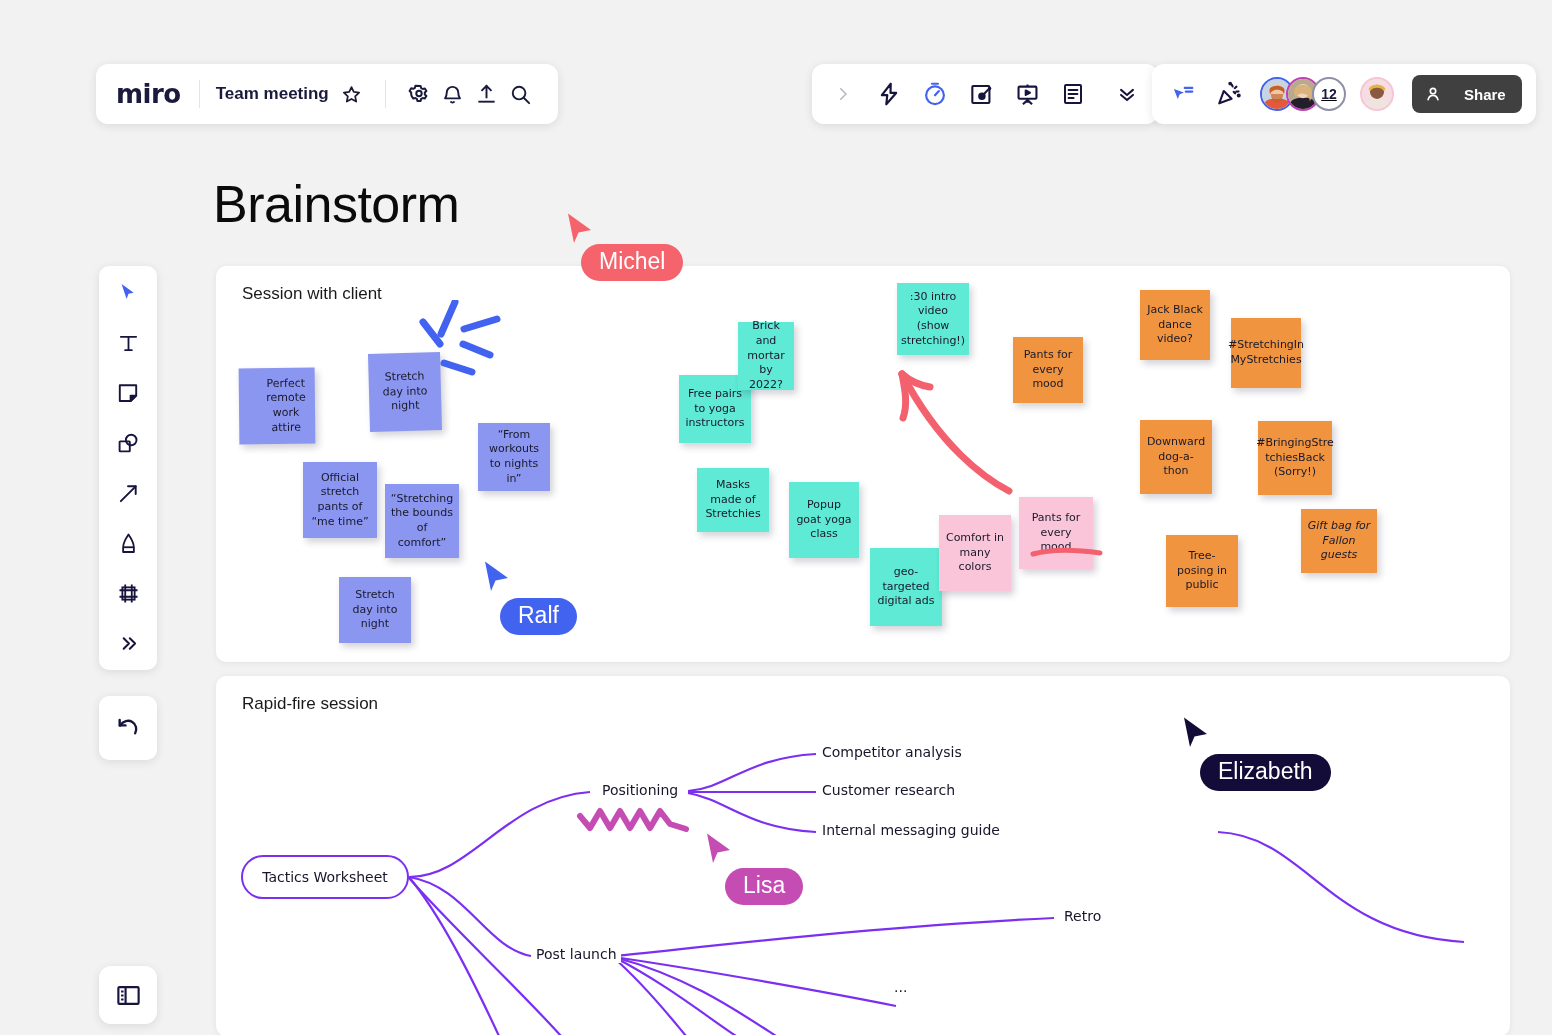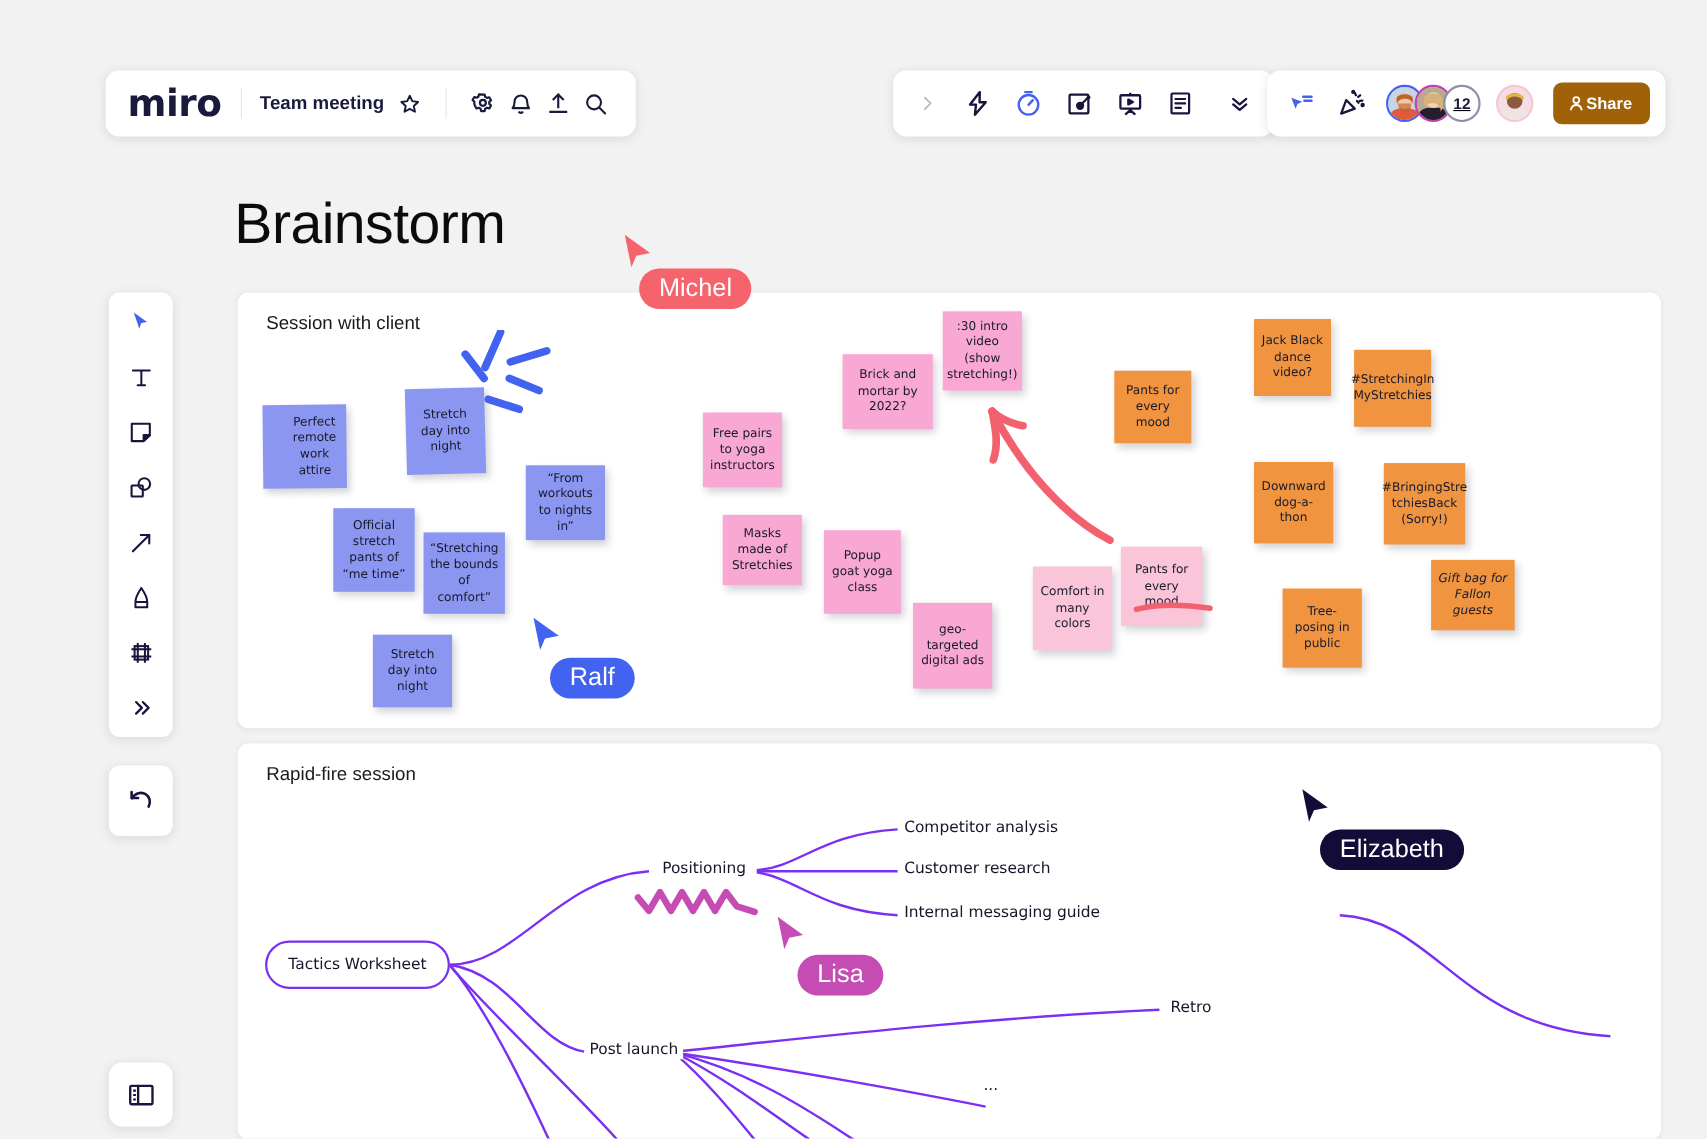--- a/index.html
+++ b/index.html
@@ -11,21 +11,21 @@
   }
   #stage { position: relative; width: 1552px; height: 1035px; }
 
   
   .bar {
     position: absolute; background: #fff; border-radius: 12px;
     box-shadow: 0 2px 10px rgba(20,20,60,.10);
     display: flex; align-items: center;
   }
   #topbar-left { left: 96px; top: 64px; height: 60px; padding: 0 20px; gap: 0; }
-  .miro-logo { font-size: 34px; font-weight: 700; letter-spacing: -.5px; color: #1a1a3d;
+  .miro-logo { font-size: 26px; font-weight: 700; letter-spacing: -.5px; color: #1a1a3d;
                font-family: "DejaVu Sans", sans-serif; padding-right: 18px;}
   .vsep { width: 1px; height: 28px; background: #e3e3ec; margin: 0 16px; }
   .board-title { font-size: 17px; font-weight: 700; color: #1a1a3d; }
   .ico { display: inline-flex; align-items: center; justify-content: center;
          width: 34px; height: 34px; cursor: pointer; }
   .ico svg { display: block; }
 
   #topbar-mid { left: 812px; top: 64px; height: 60px; padding: 0 14px; gap: 6px; }
   #topbar-right { left: 1152px; top: 64px; height: 60px; padding: 0 14px; gap: 8px; }
 
@@ -36,23 +36,23 @@
   .av.ring-blue   { border-color: #4262f0; }
   .av.ring-pink   { border-color: #c13fb5; }
   .av.ring-gray   { border-color: #8f8fa6; background: #fff; }
   .av.ring-rose   { border-color: #f6c6d3; margin-left: 14px; }
   .av .count { width: 100%; height: 100%; display: flex; align-items: center;
                justify-content: center; font-size: 14px; font-weight: 700; color: #1a1a3d; }
   .av .face { position: absolute; inset: 0; }
 
   .share-btn {
     margin-left: 10px; height: 38px; padding: 0 16px 0 12px;
-    background: #a16207; color: #fff; border: none; border-radius: 8px;
+    background: #404040; color: #fff; border: none; border-radius: 8px;
     font-size: 15px; font-weight: 700; font-family: "Liberation Sans", sans-serif;
-    display: flex; align-items: center; gap: 0; cursor: pointer;
+    display: flex; align-items: center; gap: 22px; cursor: pointer;
   }
 
   
   #tools { position: absolute; left: 99px; top: 266px; width: 58px;
            background: #fff; border-radius: 10px; padding: 10px 0;
            box-shadow: 0 2px 10px rgba(20,20,60,.10);
            display: flex; flex-direction: column; align-items: center; gap: 16px; }
   #tools .ico { width: 38px; height: 34px; }
   #undo-panel { position: absolute; left: 99px; top: 696px; width: 58px; height: 64px;
            background: #fff; border-radius: 10px; box-shadow: 0 2px 10px rgba(20,20,60,.10);
@@ -73,21 +73,21 @@
   .frame-label { position: absolute; left: 26px; top: 18px;
                  font-size: 17px; color: #1a1a1a; }
 
   
   .sticky { position: absolute; display: flex; align-items: center;
             justify-content: center; text-align: center;
             font-size: 11px; line-height: 1.33; color: #19192b;
             padding: 6px; box-shadow: 3px 4px 7px rgba(30,30,60,.20);
             font-family: "DejaVu Sans", sans-serif; }
   .sticky.blue   { background: #8b96f0; }
-  .sticky.green  { background: #f9a8d4; }
+  .sticky.green  { background: #5eead4; margin-left: 40px; }
   .sticky.orange { background: #f0943f; }
   .sticky.pink   { background: #fac5d9; }
 
   
   .cursor { position: absolute; }
   .cursor .label {
     position: absolute; border-radius: 999px; padding: 5px 18px 7px;
     color: #fff; font-size: 23px; white-space: nowrap; line-height: 1.1;
     font-family: "Liberation Sans", sans-serif;
   }
@@ -315,21 +315,21 @@
   </div>
 
   <div id="stickies">
       <div class="sticky blue" style="left: 239px; top: 368px; width: 76px; height: 76px; transform: rotate(-0.6deg); padding-left: 24px;">Perfect remote work attire</div>
       <div class="sticky blue" style="left: 369px; top: 353px; width: 72px; height: 78px; transform: rotate(-1.5deg);">Stretch day into night</div>
       <div class="sticky blue" style="left: 478px; top: 423px; width: 72px; height: 68px;">“From workouts to nights in”</div>
       <div class="sticky blue" style="left: 303px; top: 462px; width: 74px; height: 76px;">Official stretch pants of “me time”</div>
       <div class="sticky blue" style="left: 385px; top: 484px; width: 74px; height: 74px;">“Stretching the bounds of comfort”</div>
       <div class="sticky blue" style="left: 339px; top: 577px; width: 72px; height: 66px;">Stretch day into night</div>
       <div class="sticky green" style="left: 639px; top: 375px; width: 72px; height: 68px;">Free pairs to yoga instructors</div>
-      <div class="sticky green" style="left: 766px; top: 322px; width: 82px; height: 68px;">Brick and mortar by 2022?</div>
+      <div class="sticky green" style="left: 698px; top: 322px; width: 56px; height: 68px;">Brick and mortar by 2022?</div>
       <div class="sticky green" style="left: 857px; top: 283px; width: 72px; height: 72px;">:30 intro video (show stretching!)</div>
       <div class="sticky green" style="left: 657px; top: 468px; width: 72px; height: 64px;">Masks made of Stretchies</div>
       <div class="sticky green" style="left: 749px; top: 482px; width: 70px; height: 76px;">Popup goat yoga class</div>
       <div class="sticky green" style="left: 830px; top: 548px; width: 72px; height: 78px;">geo-targeted digital ads</div>
       <div class="sticky orange" style="left: 1013px; top: 337px; width: 70px; height: 66px;">Pants for every mood</div>
       <div class="sticky orange" style="left: 1140px; top: 290px; width: 70px; height: 70px;">Jack Black dance video?</div>
       <div class="sticky orange" style="left: 1231px; top: 318px; width: 70px; height: 70px;">#StretchingIn MyStretchies</div>
       <div class="sticky orange" style="left: 1140px; top: 420px; width: 72px; height: 74px;">Downward dog-a-thon</div>
       <div class="sticky orange" style="left: 1258px; top: 421px; width: 74px; height: 74px;">#BringingStre tchiesBack (Sorry!)</div>
       <div class="sticky orange" style="left: 1166px; top: 535px; width: 72px; height: 72px;">Tree-posing in public</div>

